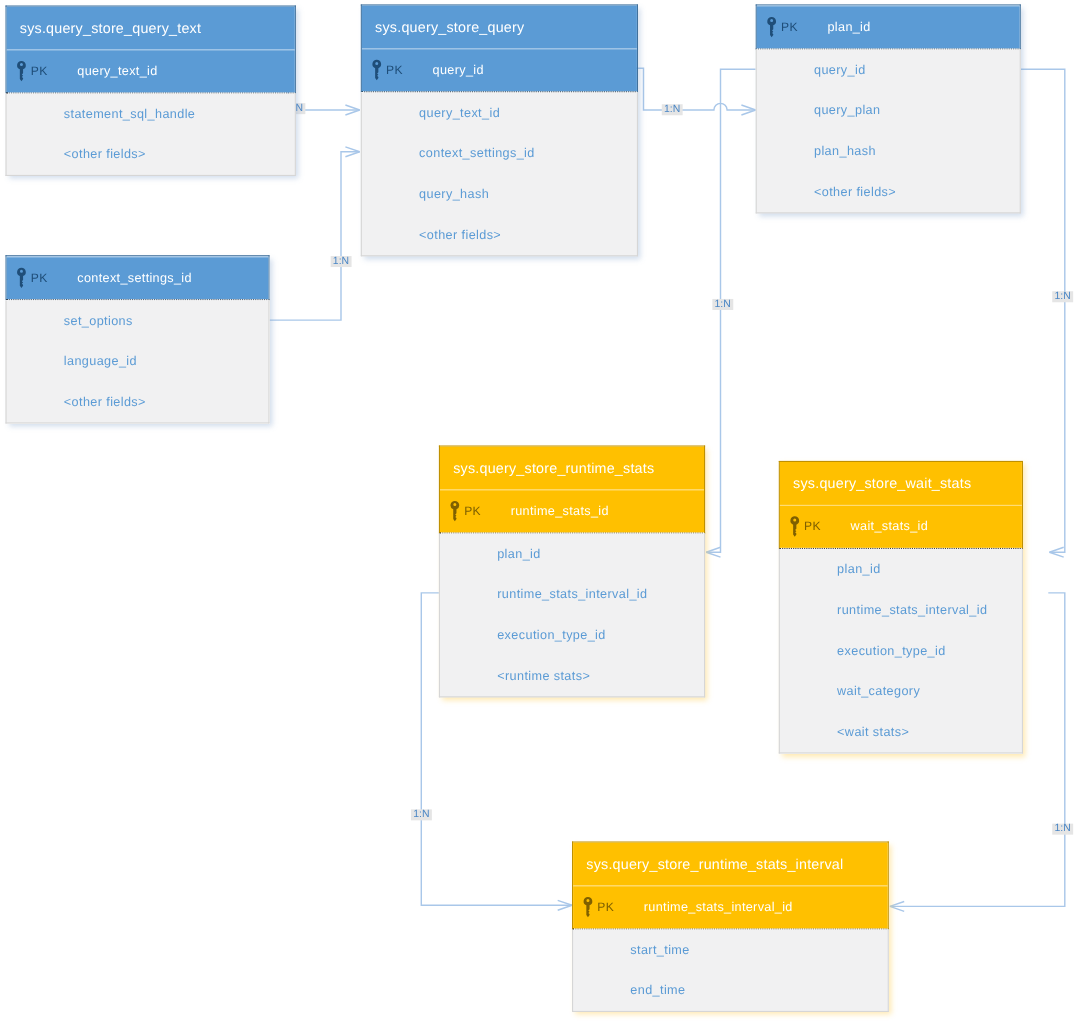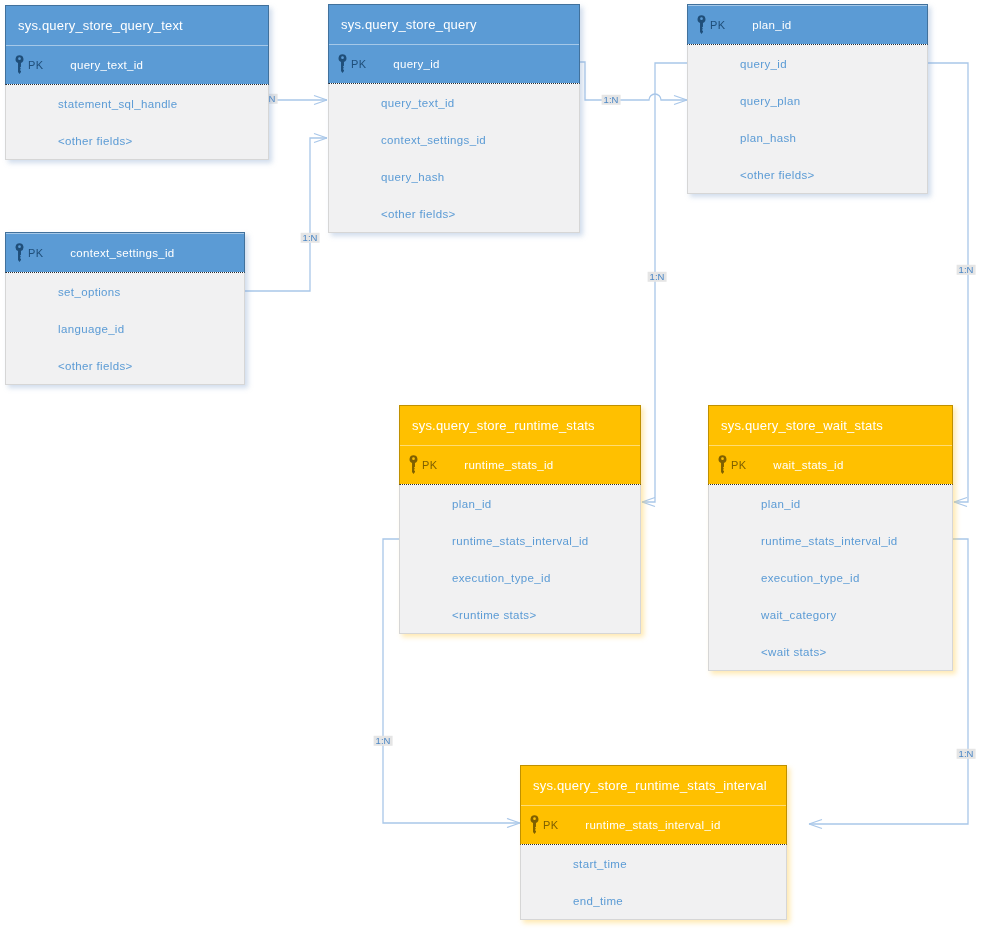--- a/index.html
+++ b/index.html
@@ -165,42 +165,42 @@
           <span class="pk-name">runtime_stats_id</span>
         </div>
       </div>
       <div class="tbody">
         <div class="field">plan_id</div>
         <div class="field">runtime_stats_interval_id</div>
         <div class="field">execution_type_id</div>
         <div class="field">&lt;runtime stats&gt;</div>
       </div>
     </div>
-    <div class="entity orange" style="left: 708px; top: 405px; width: 245px;">
+    <div class="entity orange" style="left: 708px; top: 419px; width: 222px;">
       <div class="colored">
         <div class="head">sys.query_store_wait_stats</div>
         <div class="pkrow">
           <span class="keywrap">
             <svg width="11" height="22" viewBox="0 0 12 23">
               <path d="M6 1a4.3 4.3 0 0 0-1.6 8.3V19l1.6 2.2L7.6 19v-1l-1.2-1.1 1.2-1.2-1.2-1.2 1.2-1.2V9.3A4.3 4.3 0 0 0 6 1zm0 2.1a1.5 1.5 0 1 1 0 3 1.5 1.5 0 0 1 0-3z"></path>
             </svg>
           </span>
           <span class="pk-badge">PK</span>
           <span class="pk-name">wait_stats_id</span>
         </div>
       </div>
       <div class="tbody">
         <div class="field">plan_id</div>
         <div class="field">runtime_stats_interval_id</div>
         <div class="field">execution_type_id</div>
         <div class="field">wait_category</div>
         <div class="field">&lt;wait stats&gt;</div>
       </div>
     </div>
-    <div class="entity orange" style="left: 520px; top: 765px; width: 267px; text-align: right;">
+    <div class="entity orange" style="left: 520px; top: 765px; width: 288px; text-align: right;">
       <div class="colored">
         <div class="head">sys.query_store_runtime_stats_interval</div>
         <div class="pkrow">
           <span class="keywrap">
             <svg width="11" height="22" viewBox="0 0 12 23">
               <path d="M6 1a4.3 4.3 0 0 0-1.6 8.3V19l1.6 2.2L7.6 19v-1l-1.2-1.1 1.2-1.2-1.2-1.2 1.2-1.2V9.3A4.3 4.3 0 0 0 6 1zm0 2.1a1.5 1.5 0 1 1 0 3 1.5 1.5 0 0 1 0-3z"></path>
             </svg>
           </span>
           <span class="pk-badge">PK</span>
           <span class="pk-name">runtime_stats_interval_id</span>

